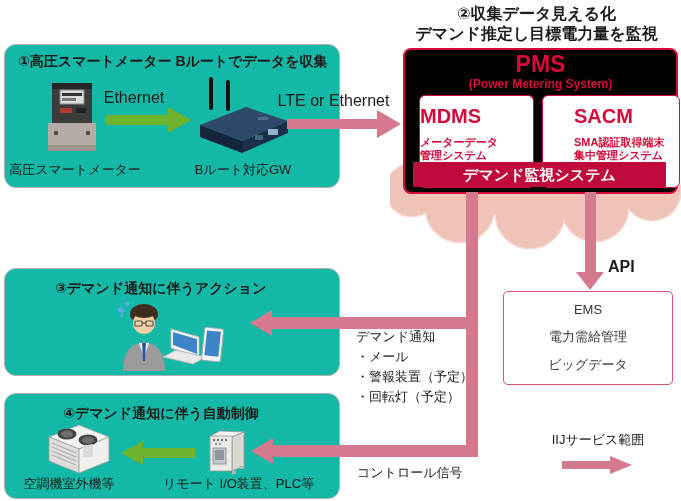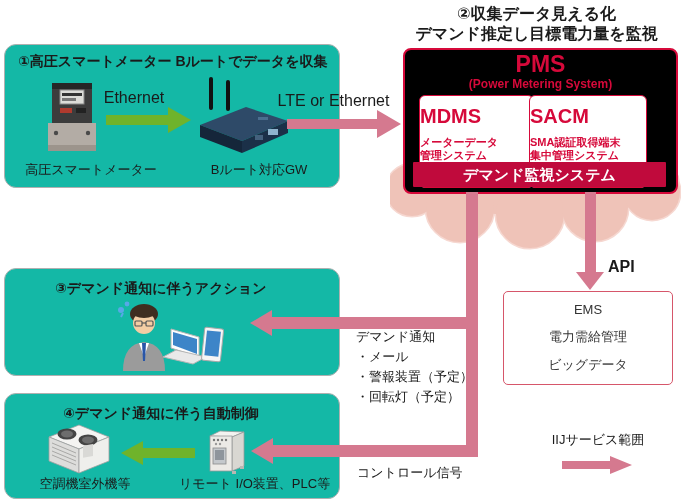--- a/index.html
+++ b/index.html
@@ -9,36 +9,36 @@
   }
   .abs{position:absolute;}
   
   .hdr{left:392px;top:4px;width:289px;text-align:center;font-size:16px;font-weight:700;line-height:20px;}
   
   .wbox{background:#14b8a6;border:1px solid #b0b0b0;border-radius:12px;z-index:1;}
   #box1{left:4px;top:44px;width:334px;height:142px;}
   #box3{left:4px;top:268px;width:334px;height:106px;}
   #box4{left:4px;top:393px;width:334px;height:104px;}
   .boxtitle{position:absolute;font-size:14px;font-weight:700;white-space:nowrap;}
-  .caption{position:absolute;font-size:13px;text-align:center;white-space:nowrap;margin-left:16px;}
+  .caption{position:absolute;font-size:13px;text-align:center;white-space:nowrap;}
   .small-label{font-size:16px;white-space:nowrap;}
   
   #cloud{left:390px;top:142px;z-index:0;}
   #pms{
     left:403px;top:48px;width:275px;height:146px;box-sizing:border-box;
     background:#000000;border:2px solid #d6093a;border-radius:8px;z-index:1;
   }
   #pms-title{position:absolute;left:0;top:2px;width:100%;text-align:center;font-size:23px;font-weight:700;color:#d6093a;line-height:24px;}
   #pms-sub{position:absolute;left:0;top:27px;width:100%;text-align:center;font-size:12px;font-weight:700;color:#d6093a;}
   .subbox{
     position:absolute;top:45px;height:93px;box-sizing:border-box;background:#fff;
     border:1.5px solid #d6093a;border-radius:6px;text-align:left;color:#d6093a;
   }
   #mdms{left:14px;width:115px;}
-  #sacm{left:124px;width:118px;}
+  #sacm{left:137px;width:138px;padding-left:31px;}
   .subbox .big{font-size:20px;font-weight:700;margin-top:9px;line-height:22px;}
   .subbox .desc{font-size:11px;font-weight:700;line-height:13px;margin-top:9px;}
   #demand-bar{
     position:absolute;left:8px;top:112px;width:253px;height:25px;background:#c00a3c;
     color:#fff;font-size:15px;font-weight:700;text-align:center;line-height:25px;z-index:2;border-radius:1px;
   }
   
   .pink{background:#d5798f;z-index:2;}
   #vline-left{left:466px;top:192px;width:12px;height:265px;}
   #vline-right{left:585px;top:192px;width:11px;height:80px;}

